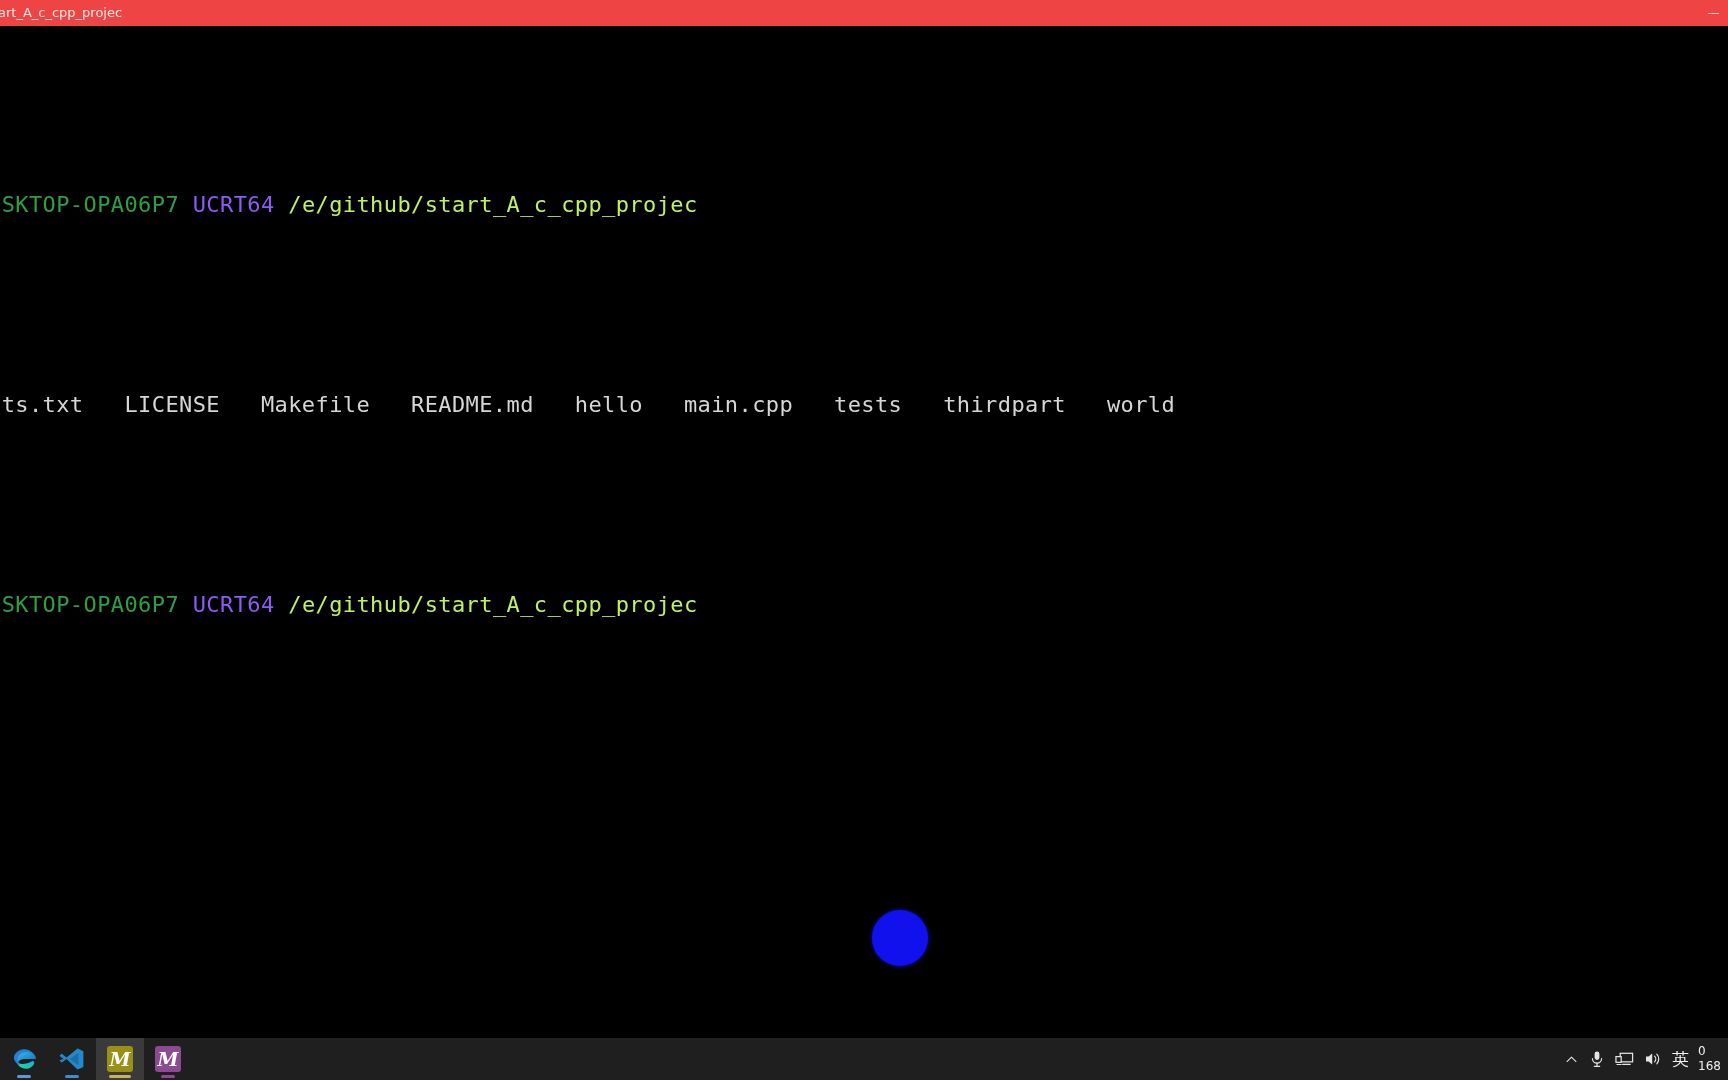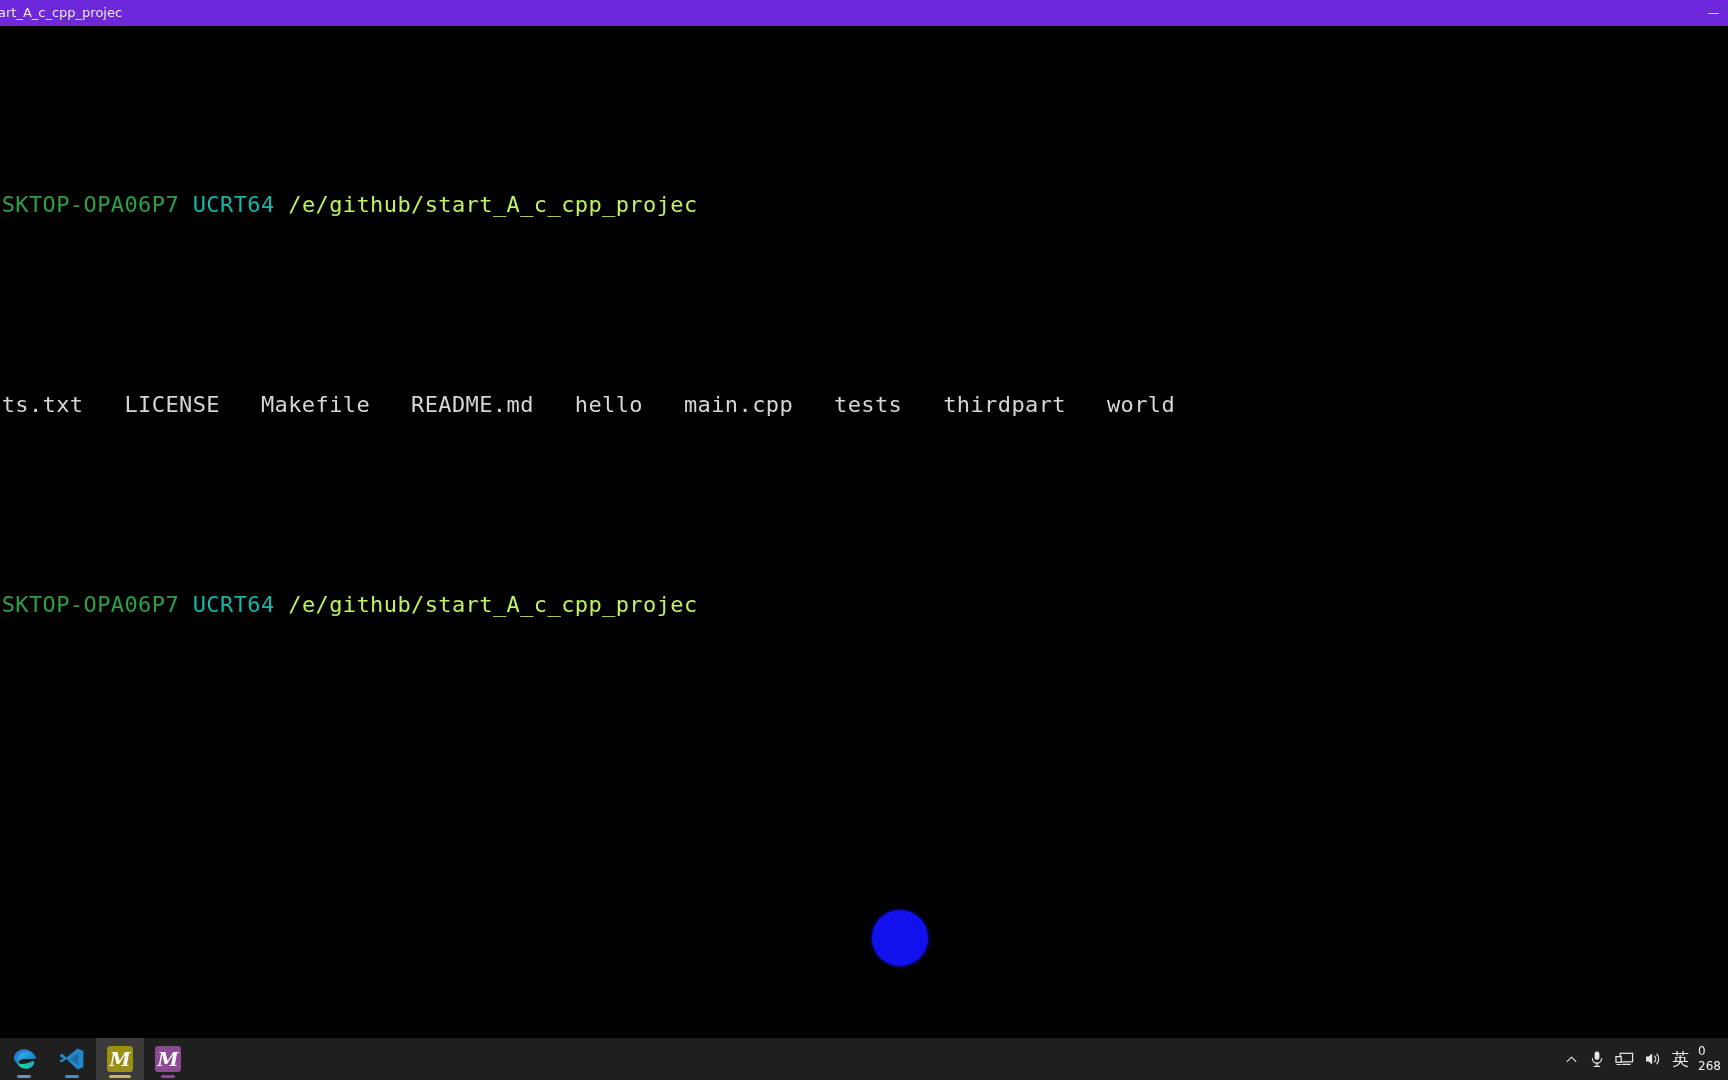--- a/index.html
+++ b/index.html
@@ -14,21 +14,21 @@
   #terminal-window{
     position:absolute; left:0; top:0;
     width:1728px; height:1038px;
     background:#000000;
     overflow:hidden;
   }
 
   #titlebar{
     position:absolute; left:0; top:0;
     width:1728px; height:26px;
-    background:#6d28d9;
+    background:#ef4444;
     display:flex; align-items:center;
   }
   #titlebar-text{
     font-family:"DejaVu Sans", sans-serif;
     font-size:13px;
     color:#e8e8e8;
     white-space:nowrap;
     margin-left:-2px;
     line-height:26px;
   }
@@ -51,21 +51,21 @@
     width:1728px; height:1008px;
     font-family:"DejaVu Sans Mono", monospace;
     font-size:22px;
     line-height:50px;
     letter-spacing:0.4px;
     white-space:pre;
     overflow:hidden;
   }
   .term-line{ height:50px; white-space:pre; margin-left:-12px; }
   .seg-host { color:#2ea043; }
-  .seg-env  { color:#14b8a6; }
+  .seg-env  { color:#8b5cf6; }
   .seg-path { color:#bef264; }
   .seg-file { color:#d6d6d6; }
 
   
   #click-indicator{
     position:absolute;
     left:872px; top:910px;
     width:56px; height:56px;
     border-radius:50%;
     background:#1111ee;
@@ -240,17 +240,17 @@
         <path d="M12.8 3.2a7 7 0 0 1 0 9.6" fill="none" stroke="#e6e6e6" stroke-width="1.2" stroke-linecap="round"></path>
       </svg>
     </div>
 
     <div class="tray-item tray-ime">
       <span>英</span>
     </div>
 
     <div id="clock">
       <span>0</span>
-      <span>268</span>
+      <span>168</span>
     </div>
 
   </div>
 </div>
 
 </body></html>

